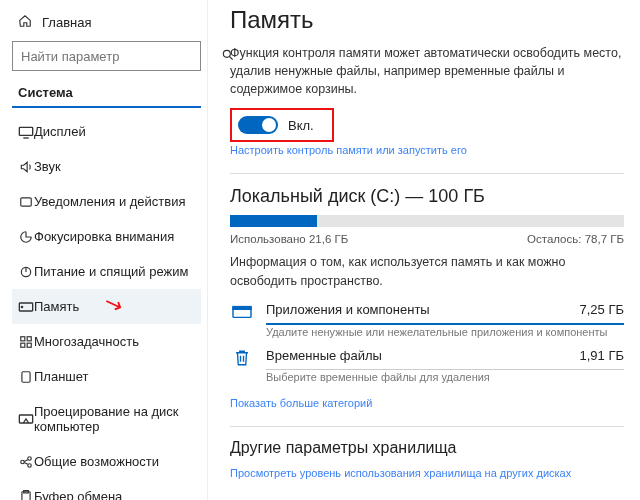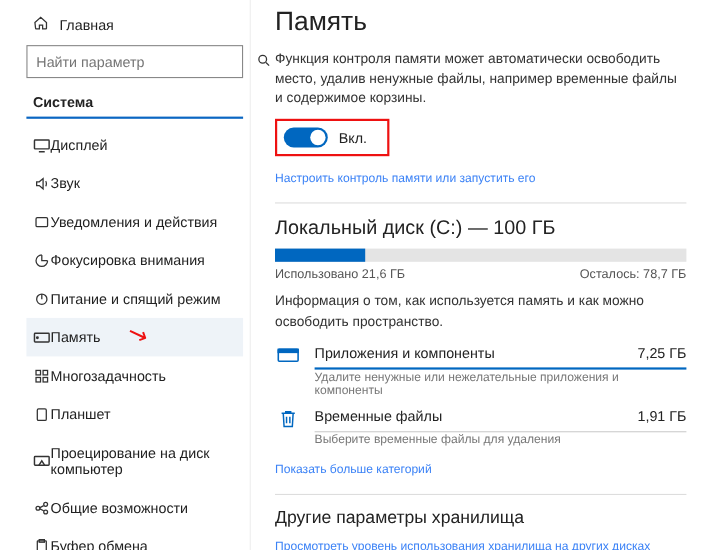--- a/index.html
+++ b/index.html
@@ -7,22 +7,22 @@
     font-family: "Segoe UI", Tahoma, sans-serif;
     font-size: 13px;
     color: #222;
     background: #fff;
     width: 640px;
     height: 500px;
     overflow: hidden;
   }
   .layout { display: flex; height: 100%; }
   .sidebar {
-    width: 228px;
-    padding: 8px 6px 0 24px;
+    width: 208px;
+    padding: 8px 6px 0 12px;
     border-right: 1px solid #eee;
   }
   .home-row {
     display: flex; align-items: center; gap: 10px;
     padding: 6px 6px 10px 6px;
     font-size: 13px;
   }
   .search-box {
     display: flex; align-items: center;
     border: 1px solid #888;
@@ -64,21 +64,21 @@
     flex: 1;
     padding: 6px 16px 0 22px;
     overflow: hidden;
   }
   h1 { font-weight: 400; font-size: 24px; margin-bottom: 10px; }
   .body-text { font-size: 12.5px; color: #333; line-height: 1.45; margin-bottom: 4px; }
   .toggle-row {
     display: inline-flex; align-items: center; gap: 10px;
     padding: 6px 18px 6px 6px;
     border: 2px solid #e11;
-    margin: 6px 0 11px 0;
+    margin: 6px 0 0 0;
   }
   .toggle {
     width: 40px; height: 18px; border-radius: 10px;
     background: #0067c0; position: relative;
   }
   .toggle::after {
     content: ""; position: absolute; right: 2px; top: 2px;
     width: 14px; height: 14px; border-radius: 50%; background: #fff;
   }
   .link { color: #3b82f6; font-size: 11px; cursor: pointer; display: inline-block; }

